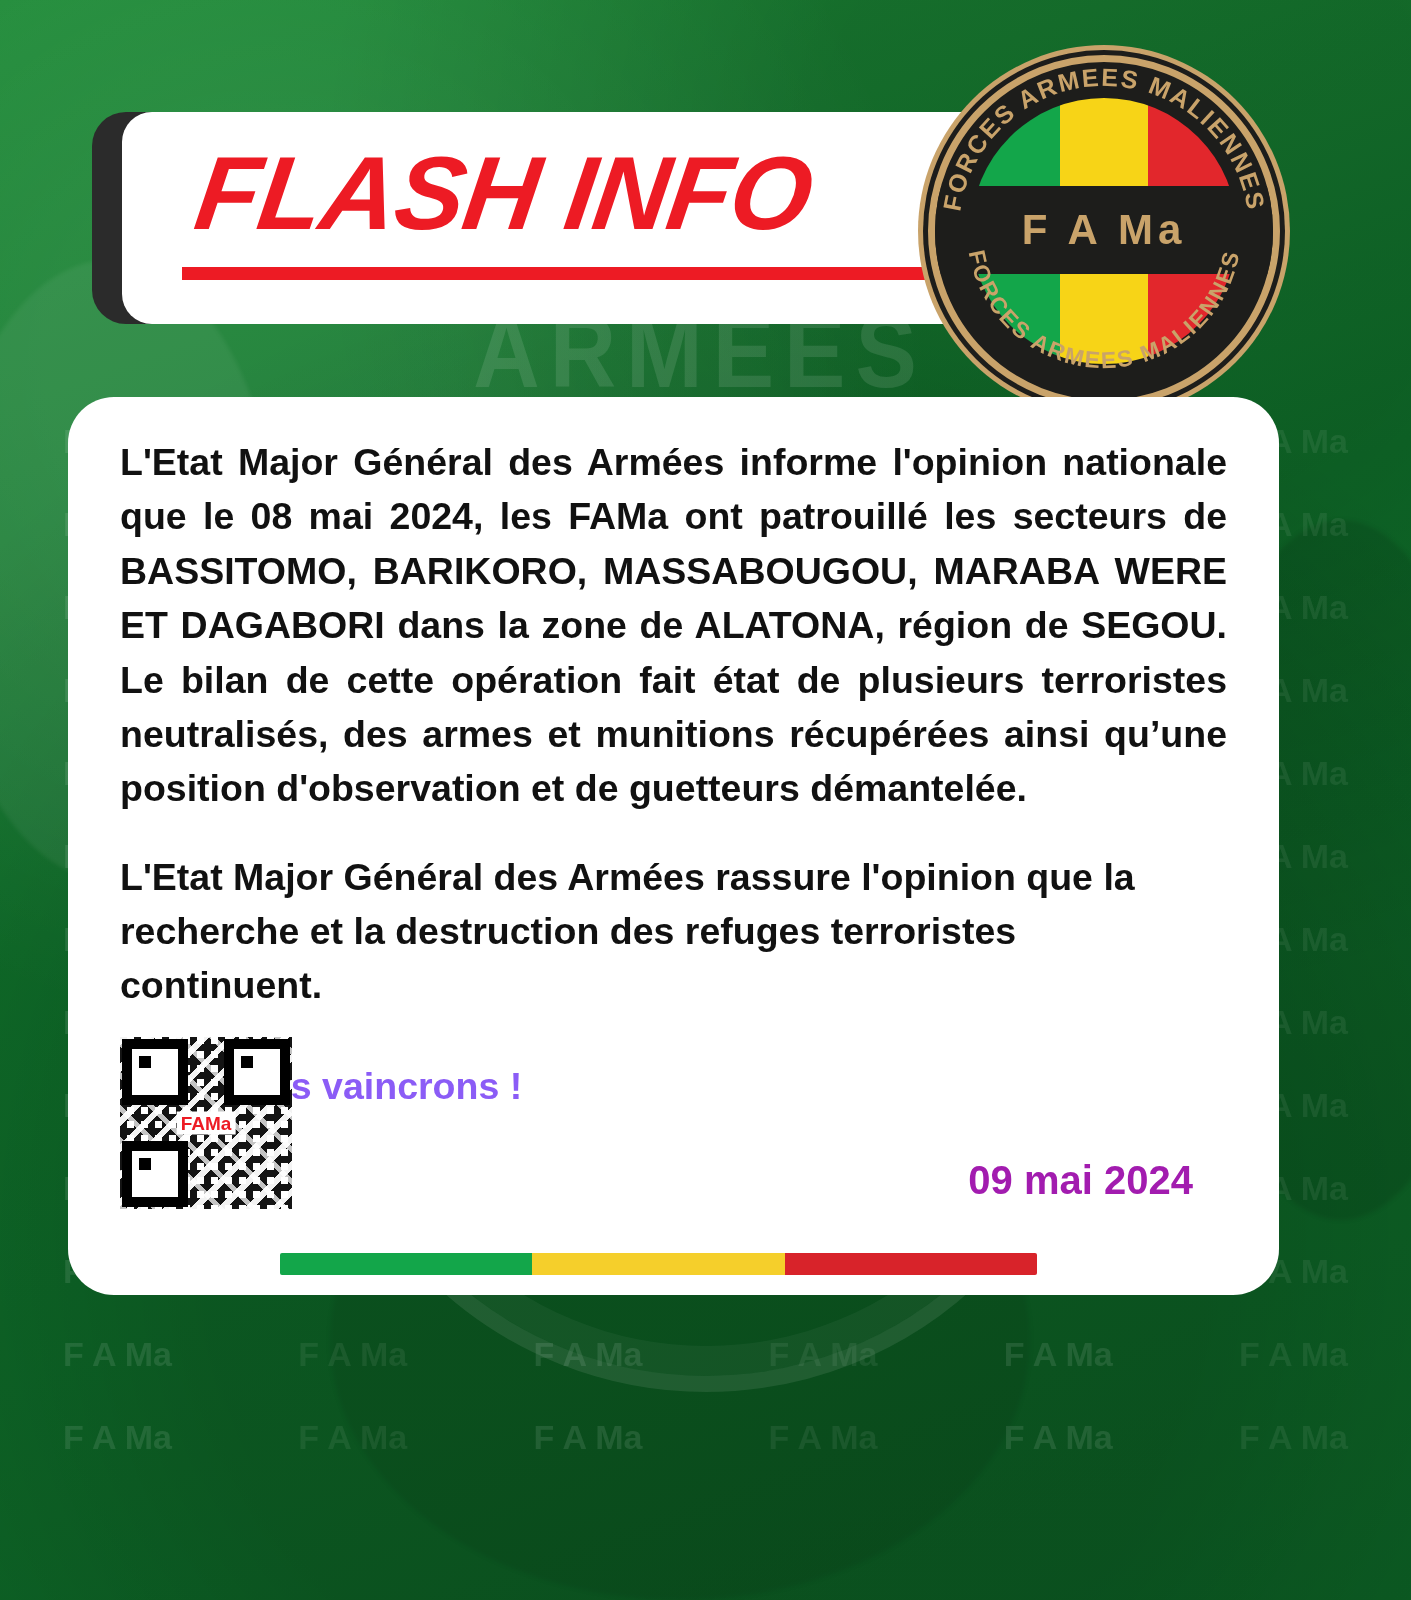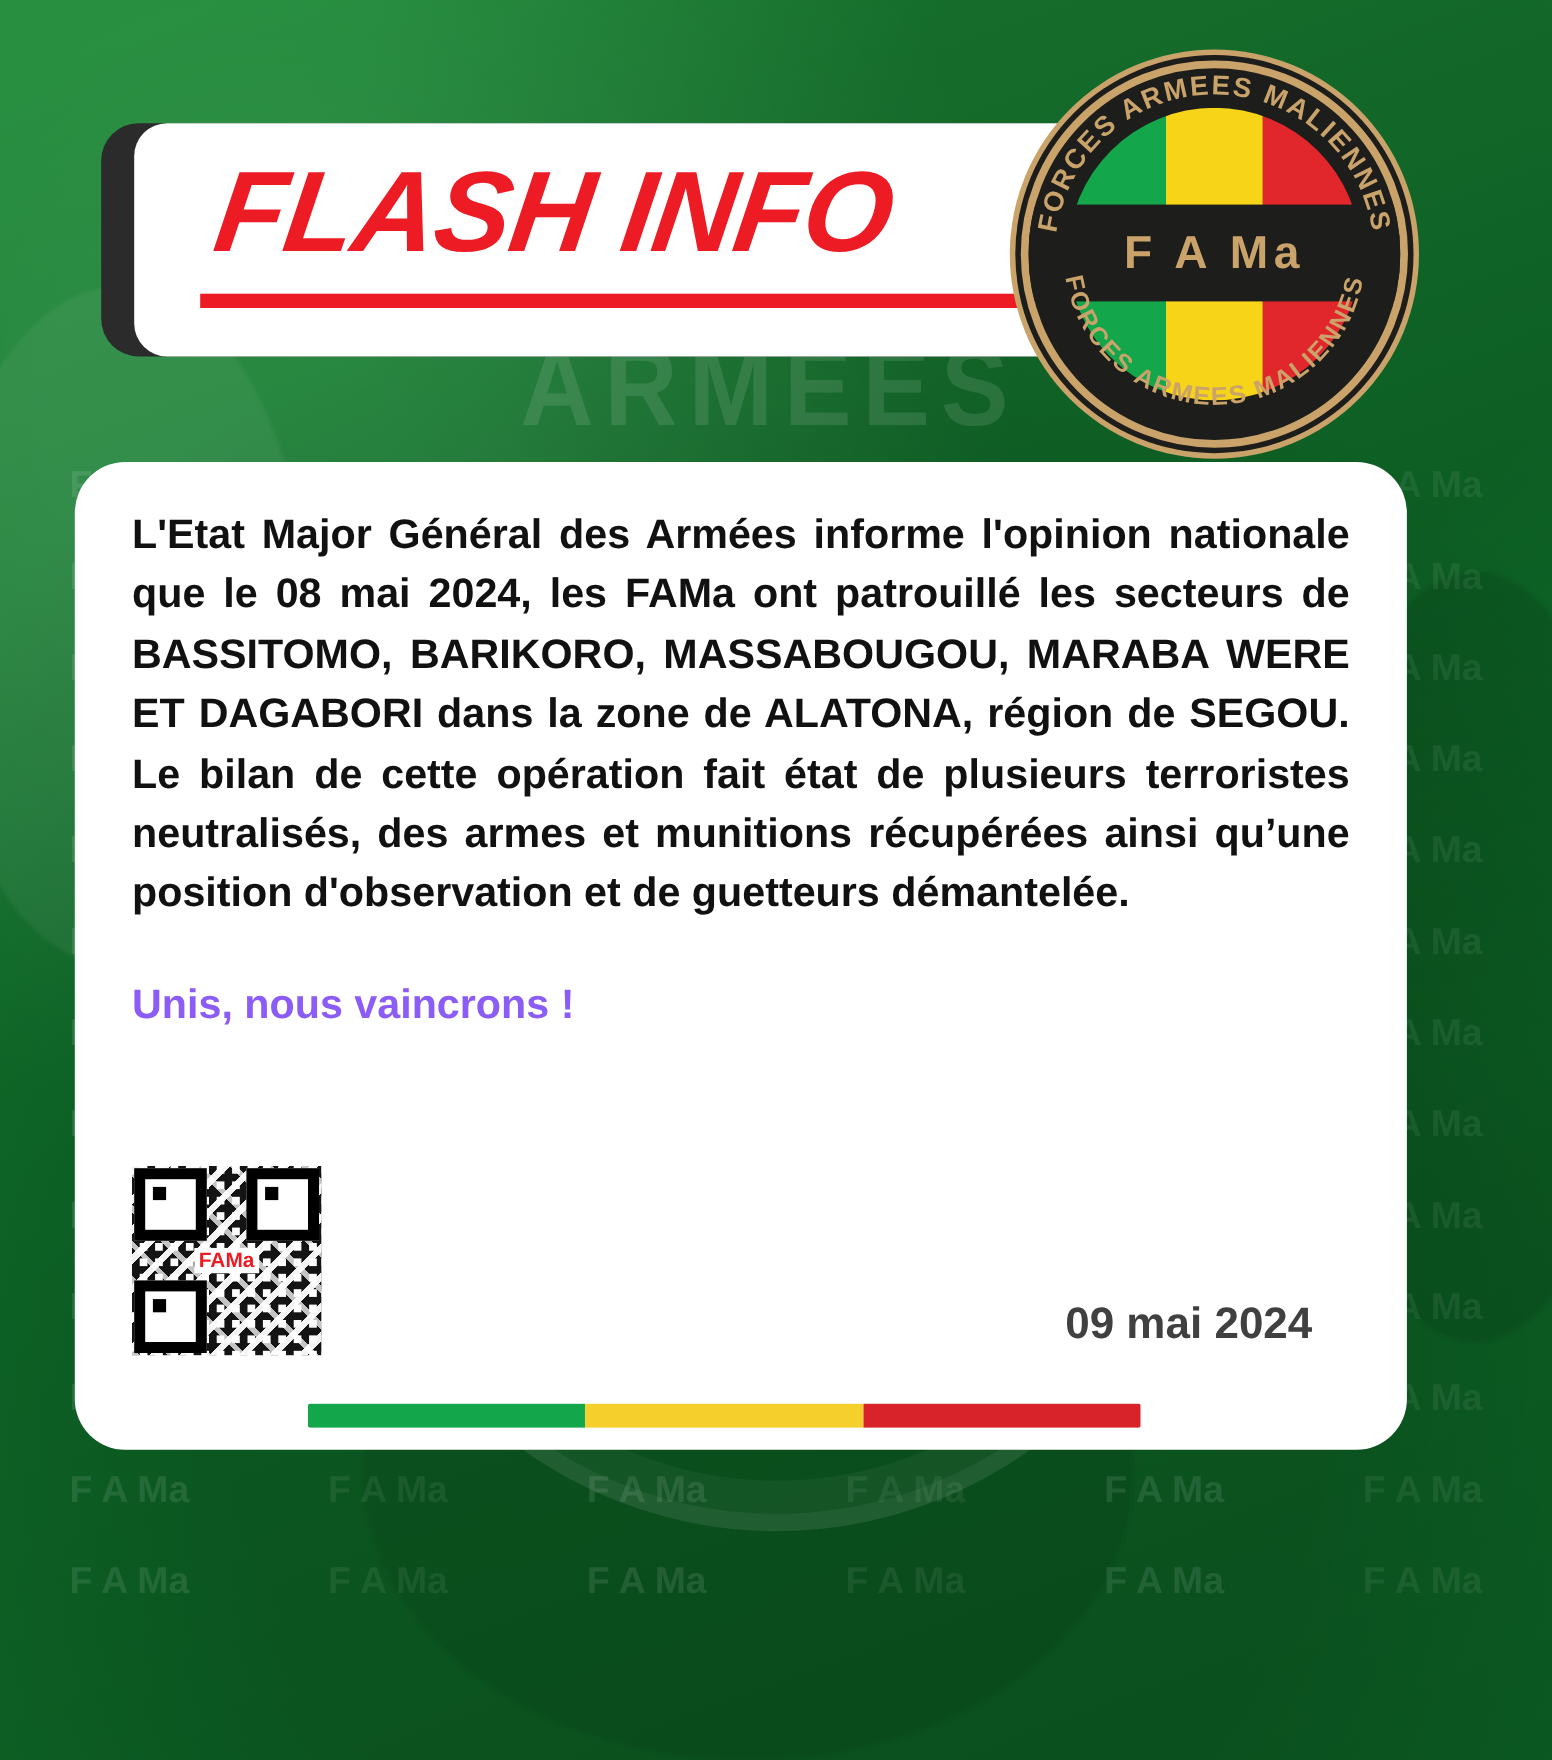--- a/index.html
+++ b/index.html
@@ -182,21 +182,21 @@
     position: absolute;
     inset: 0;
     pointer-events: none;
   }
   .logo-ring-text svg { display: block; }
 
   
   .card {
     position: absolute;
     left: 68px;
-    top: 420px;
+    top: 397px;
     width: 1211px;
     height: 898px;
     background: #ffffff;
     border-radius: 46px;
     overflow: hidden;
   }
   .card-body {
     padding: 38px 52px 0 52px;
   }
   .para {
@@ -273,21 +273,21 @@
     top: 50%;
     transform: translate(-50%, -50%);
     background: #ffffff;
     color: #ed1b24;
     font-size: 19px;
     font-weight: bold;
     padding: 2px 4px;
     line-height: 1;
   }
   .date {
-    color: #404040;
+    color: #a21caf;
     font-size: 40px;
     font-weight: bold;
     padding-bottom: 6px;
     padding-right: 34px;
   }
 
   
   .flagbar {
     position: absolute;
     left: 212px;
@@ -439,20 +439,21 @@
       <text font-family="Liberation Sans, sans-serif" font-size="23" font-weight="bold" fill="#c9a36a" letter-spacing="2">
         <textPath href="#arcBottom" startOffset="50%" text-anchor="middle">FORCES ARMEES MALIENNES</textPath>
       </text>
     </svg>
   </div>
 </div>
 
 <div class="card">
   <div class="card-body">
     <p class="para">L'Etat Major Général des Armées informe l'opinion nationale que le 08 mai 2024, les FAMa ont patrouillé les secteurs de BASSITOMO, BARIKORO, MASSABOUGOU, MARABA WERE ET DAGABORI dans la zone de ALATONA, région de SEGOU. Le bilan de cette opération fait état de plusieurs  terroristes neutralisés, des armes et munitions récupérées ainsi qu’une position d'observation et de guetteurs démantelée.</p>
+    <p class="para last">L'Etat Major Général des Armées rassure l'opinion que la recherche et la destruction des refuges terroristes continuent.</p>
     <p class="slogan">Unis, nous vaincrons !</p>
   </div>
 
   <div class="bottom-row">
     <div class="qr-wrap">
       <div class="qr"></div>
       <div class="qr-noise"></div>
       <div class="qr-eye tl"></div>
       <div class="qr-eye tr"></div>
       <div class="qr-eye bl"></div>

